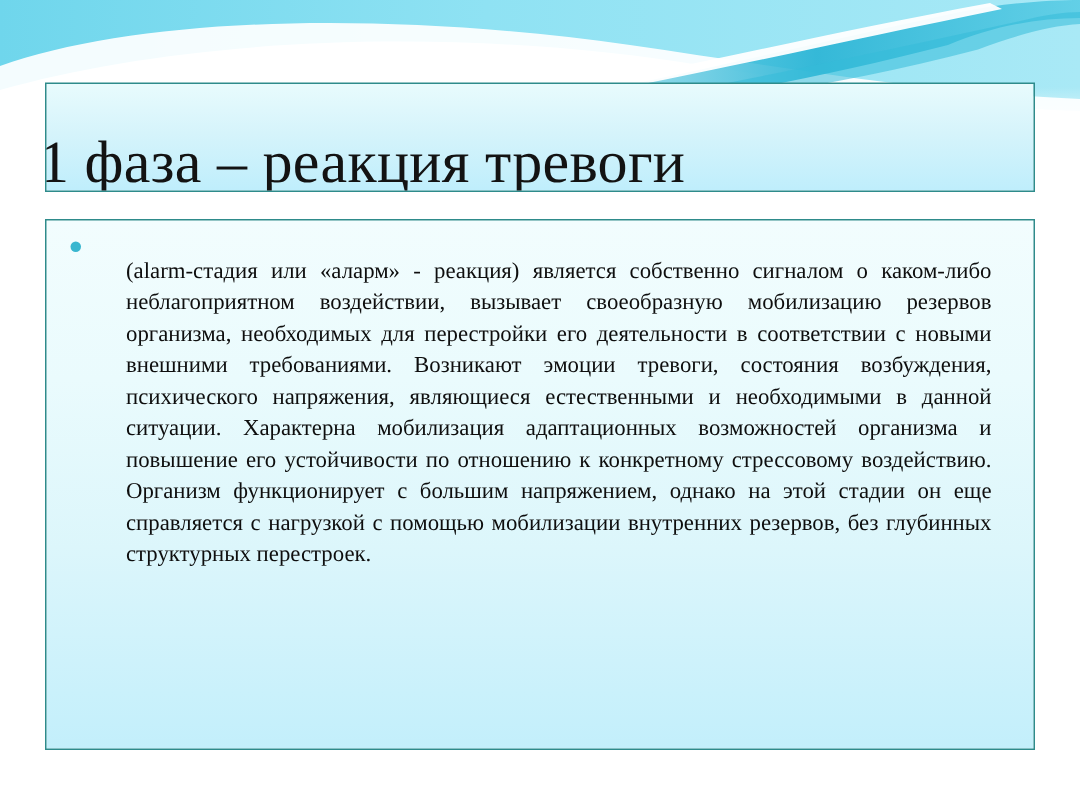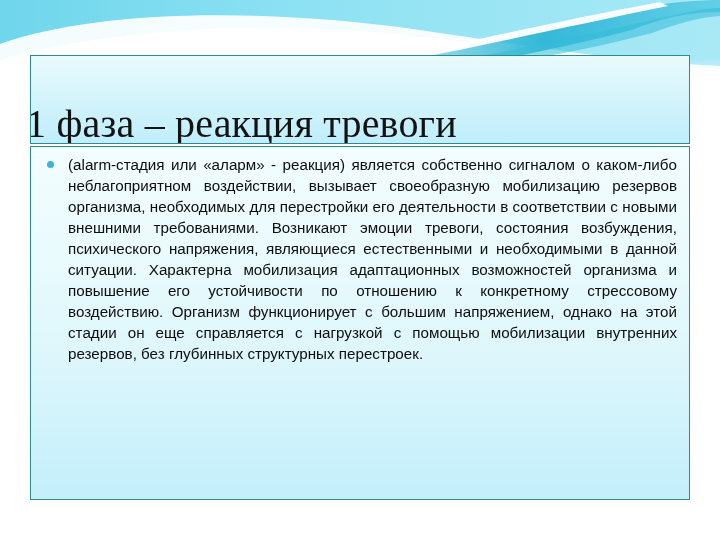--- a/index.html
+++ b/index.html
@@ -34,21 +34,21 @@
   #decor svg {
     display: block;
   }
 
   
   #title-box {
     position: absolute;
     left: 30px;
     top: 55px;
     width: 660px;
-    height: 89px;
+    height: 73px;
     box-sizing: border-box;
     border: 1px solid #2e8b8b;
     background: linear-gradient(to bottom, #e8fbfd 0%, #d6f4fb 45%, #bfeefc 100%);
     overflow: hidden;
   }
   #title-text {
     position: absolute;
     left: -5px;
     bottom: -2px;
     width: 668px;
@@ -82,23 +82,23 @@
   .bullet-dot {
     position: absolute;
     left: 16px;
     top: 14px;
     width: 7px;
     height: 7px;
     border-radius: 50%;
     background: #39b6cf;
   }
   #body-text {
-    margin: 0;
+    margin: 16px;
     padding-left: 23px;
-    font-family: Liberation Sans, sans-serif;
+    font-family: Liberation Serif, serif;
     font-size: 15.2px;
     line-height: 1.385;
     color: #0e0e0e;
     text-align: justify;
     text-justify: inter-word;
     hyphens: none;
   }
 </style>
 </head>
 <body>

